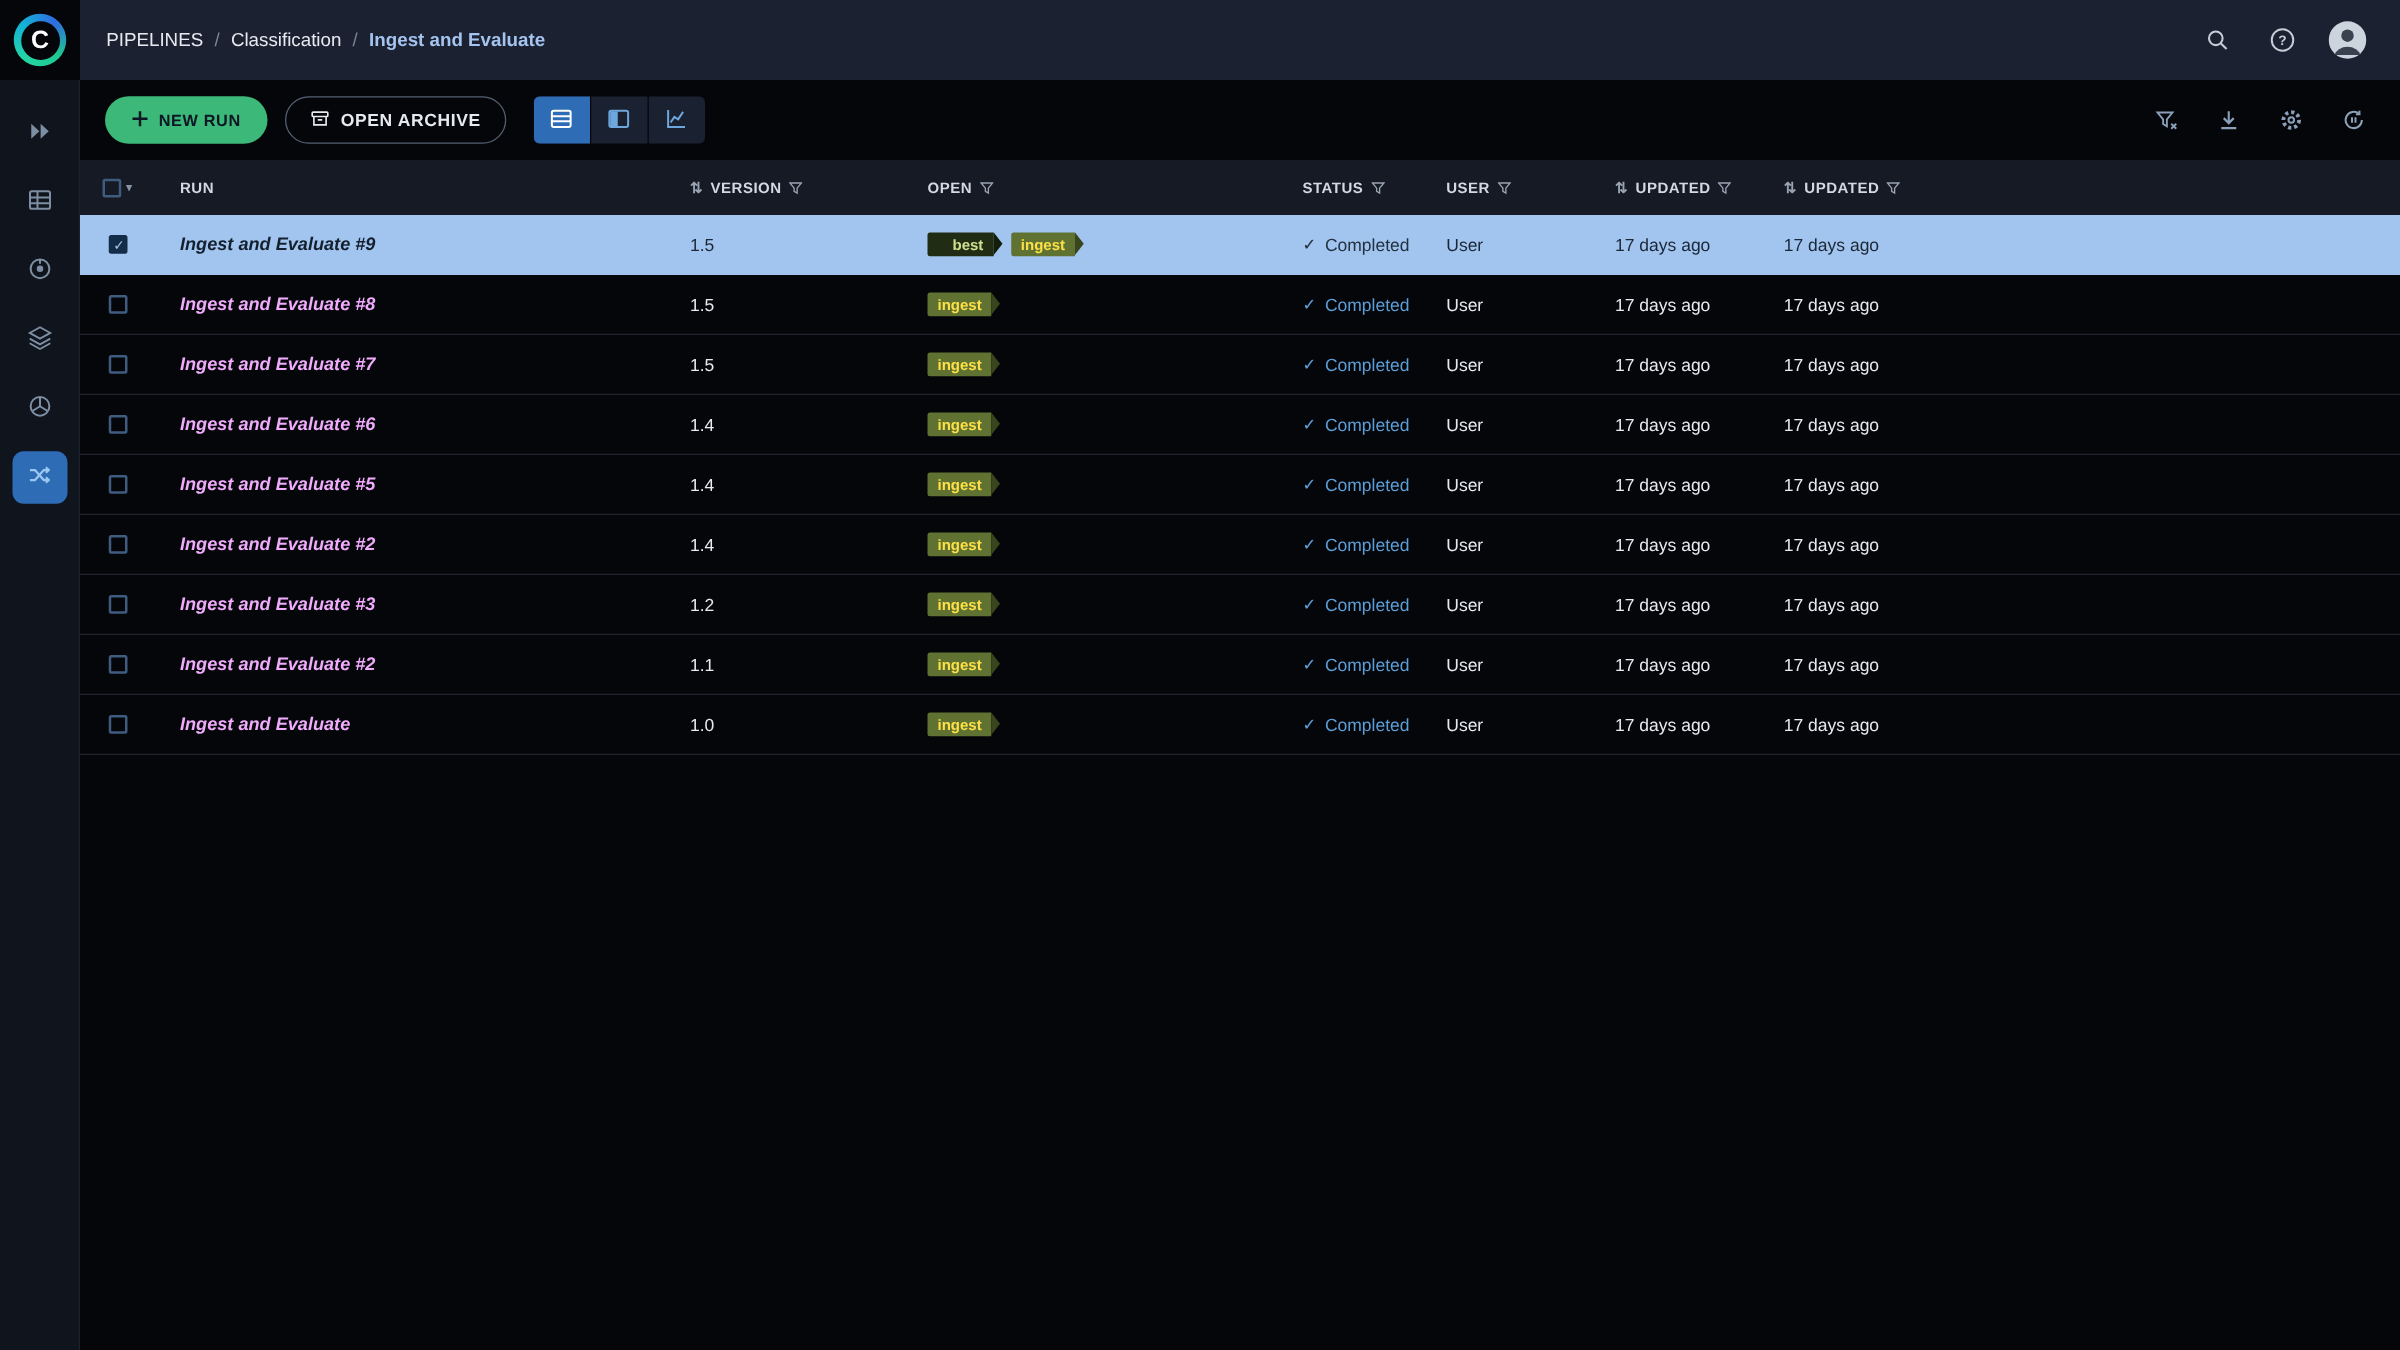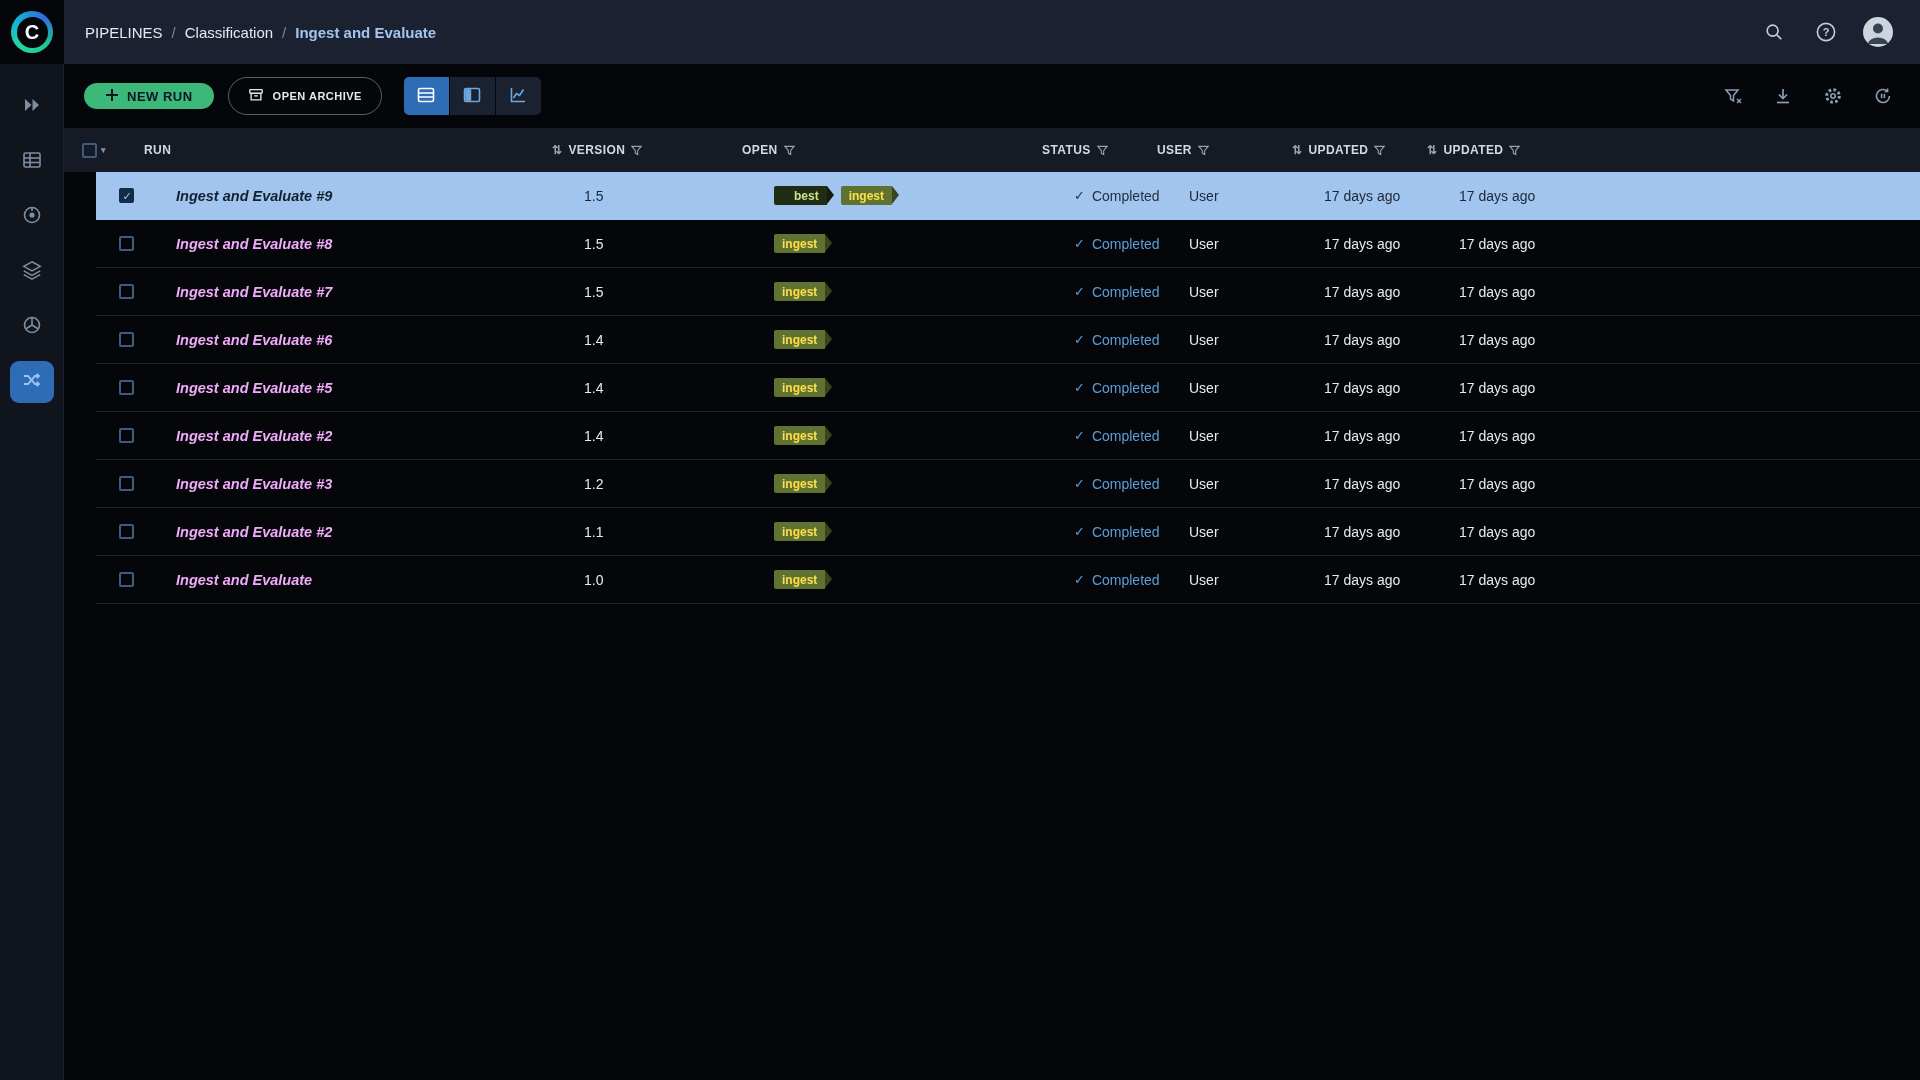--- a/index.html
+++ b/index.html
@@ -20,39 +20,39 @@
 
   
   .main { display:flex; height:1016px; }
   .sidebar { width:64px; background:#10141d; border-right:1px solid #1c212c; display:flex; flex-direction:column; align-items:center; padding-top:22px; gap:13px; flex:0 0 64px; }
   .side-item { width:44px; height:42px; display:flex; align-items:center; justify-content:center; border-radius:9px; cursor:pointer; }
   .side-item.active { background:var(--c-accent,#2b62a6); }
   .content { flex:1; display:flex; flex-direction:column; background:var(--c-page-bg,#05060a); }
 
   
   .toolbar { height:64px; display:flex; align-items:center; padding:0 26px 0 20px; gap:14px; }
-  .btn-new-run { height:26px; border-radius:19px; background:var(--c-new-run-button,#3cb878); color:#0c1624; font-weight:bold; font-size:13px; letter-spacing:.5px; display:flex; align-items:center; gap:8px; padding:0 21px; border:none; cursor:pointer; font-family:inherit; }
-  .btn-open-archive { height:38px; border-radius:19px; background:transparent; color:#e6eaf0; font-weight:bold; font-size:11px; letter-spacing:.5px; display:flex; align-items:center; gap:9px; padding:0 19px; border:1px solid #566074; cursor:pointer; font-family:inherit; }
+  .btn-new-run { height:38px; border-radius:19px; background:var(--c-new-run-button,#3cb878); color:#0c1624; font-weight:bold; font-size:13px; letter-spacing:.5px; display:flex; align-items:center; gap:8px; padding:0 21px; border:none; cursor:pointer; font-family:inherit; }
+  .btn-open-archive { height:38px; border-radius:19px; background:transparent; color:#e6eaf0; font-weight:bold; font-size:14px; letter-spacing:.5px; display:flex; align-items:center; gap:9px; padding:0 19px; border:1px solid #566074; cursor:pointer; font-family:inherit; }
   .view-group { display:flex; margin-left:8px; border-radius:5px; overflow:hidden; gap:1px; background:#05060a; }
   .view-btn { width:45px; height:38px; display:flex; align-items:center; justify-content:center; background:#1a2130; cursor:pointer; border:none; }
   .view-btn.active { background:var(--c-accent,#2e6cb5); }
   .toolbar-right { margin-left:auto; display:flex; align-items:center; gap:28px; }
   .tool-icon { width:22px; height:22px; display:flex; align-items:center; justify-content:center; cursor:pointer; }
 
   
   .grid-cols { display:grid; grid-template-columns:60px 420px 190px 300px 115px 135px 135px 1fr; align-items:center; }
   .table-header { height:44px; background:#151a24; }
   .hcell { display:flex; align-items:center; gap:6px; font-size:12px; font-weight:bold; color:#d3d9e2; letter-spacing:.4px; padding:0 8px; }
   .hcell.col-check { justify-content:center; gap:4px; padding:0; }
   .hcell.col-run { padding-left:20px; }
   .hlabel { cursor:pointer; }
   .sort-icon { color:#9aa3b2; font-size:12px; cursor:pointer; }
   .caret { color:#8a93a3; font-size:9px; cursor:pointer; }
 
-  .trow { height:48px; border-bottom:1px solid #20242d; cursor:pointer;margin-left:32px; }
+  .trow { height:48px; border-bottom:1px solid #20242d; cursor:pointer; }
   .cell { font-size:14px; color:#e7eaef; padding:0 8px; }
   .cell-check { display:flex; justify-content:center; }
   .cell-run { padding-left:20px; }
   .run-name { font-style:italic; font-weight:bold; font-size:14.5px; color:#f0abfc; cursor:pointer; }
   .cell-status { color:var(--c-status-completed,#5c9fd8); display:flex; align-items:center; gap:7px; }
   .status-check { font-size:13px; }
   .trow.selected { background:var(--c-selected-row,#a2c5ef); border-bottom-color:var(--c-selected-row,#a2c5ef); }
   .trow.selected .cell { color:#1b2636; }
   .trow.selected .run-name { color:#14202e; }
   .trow.selected .cell-status { color:#223040; }

